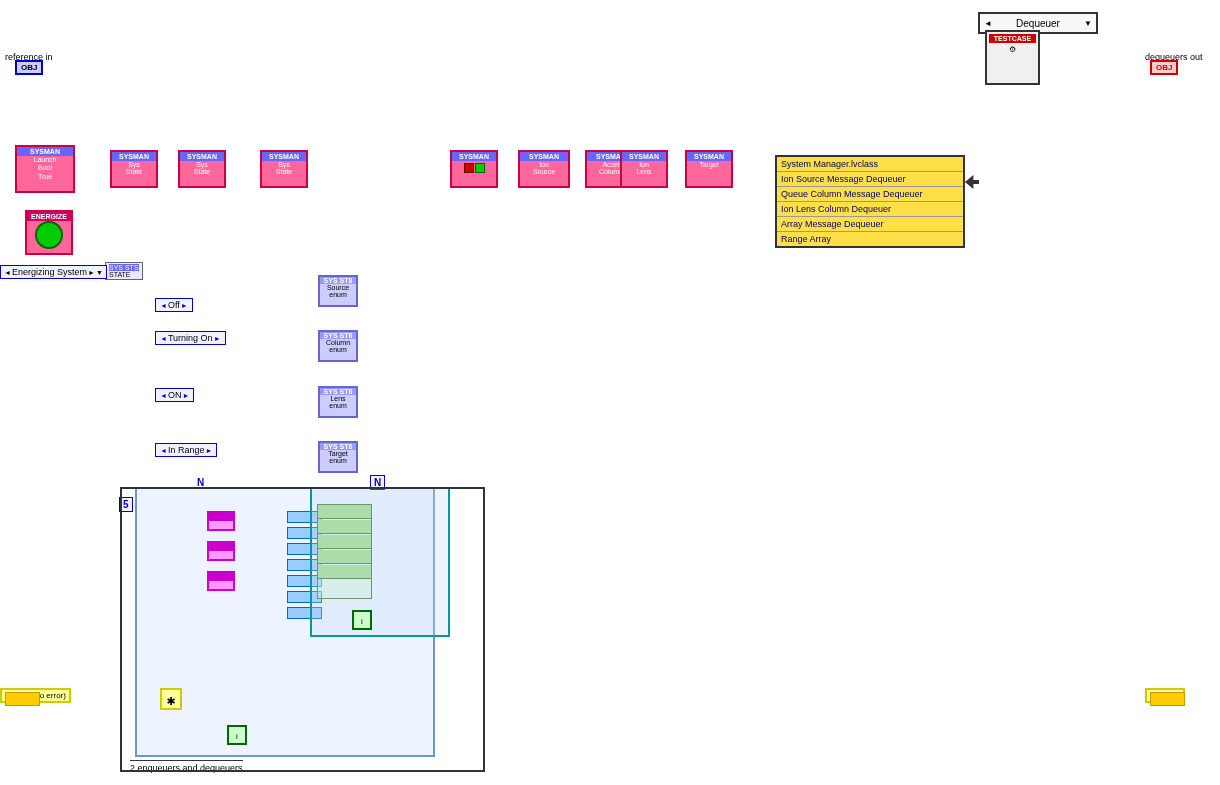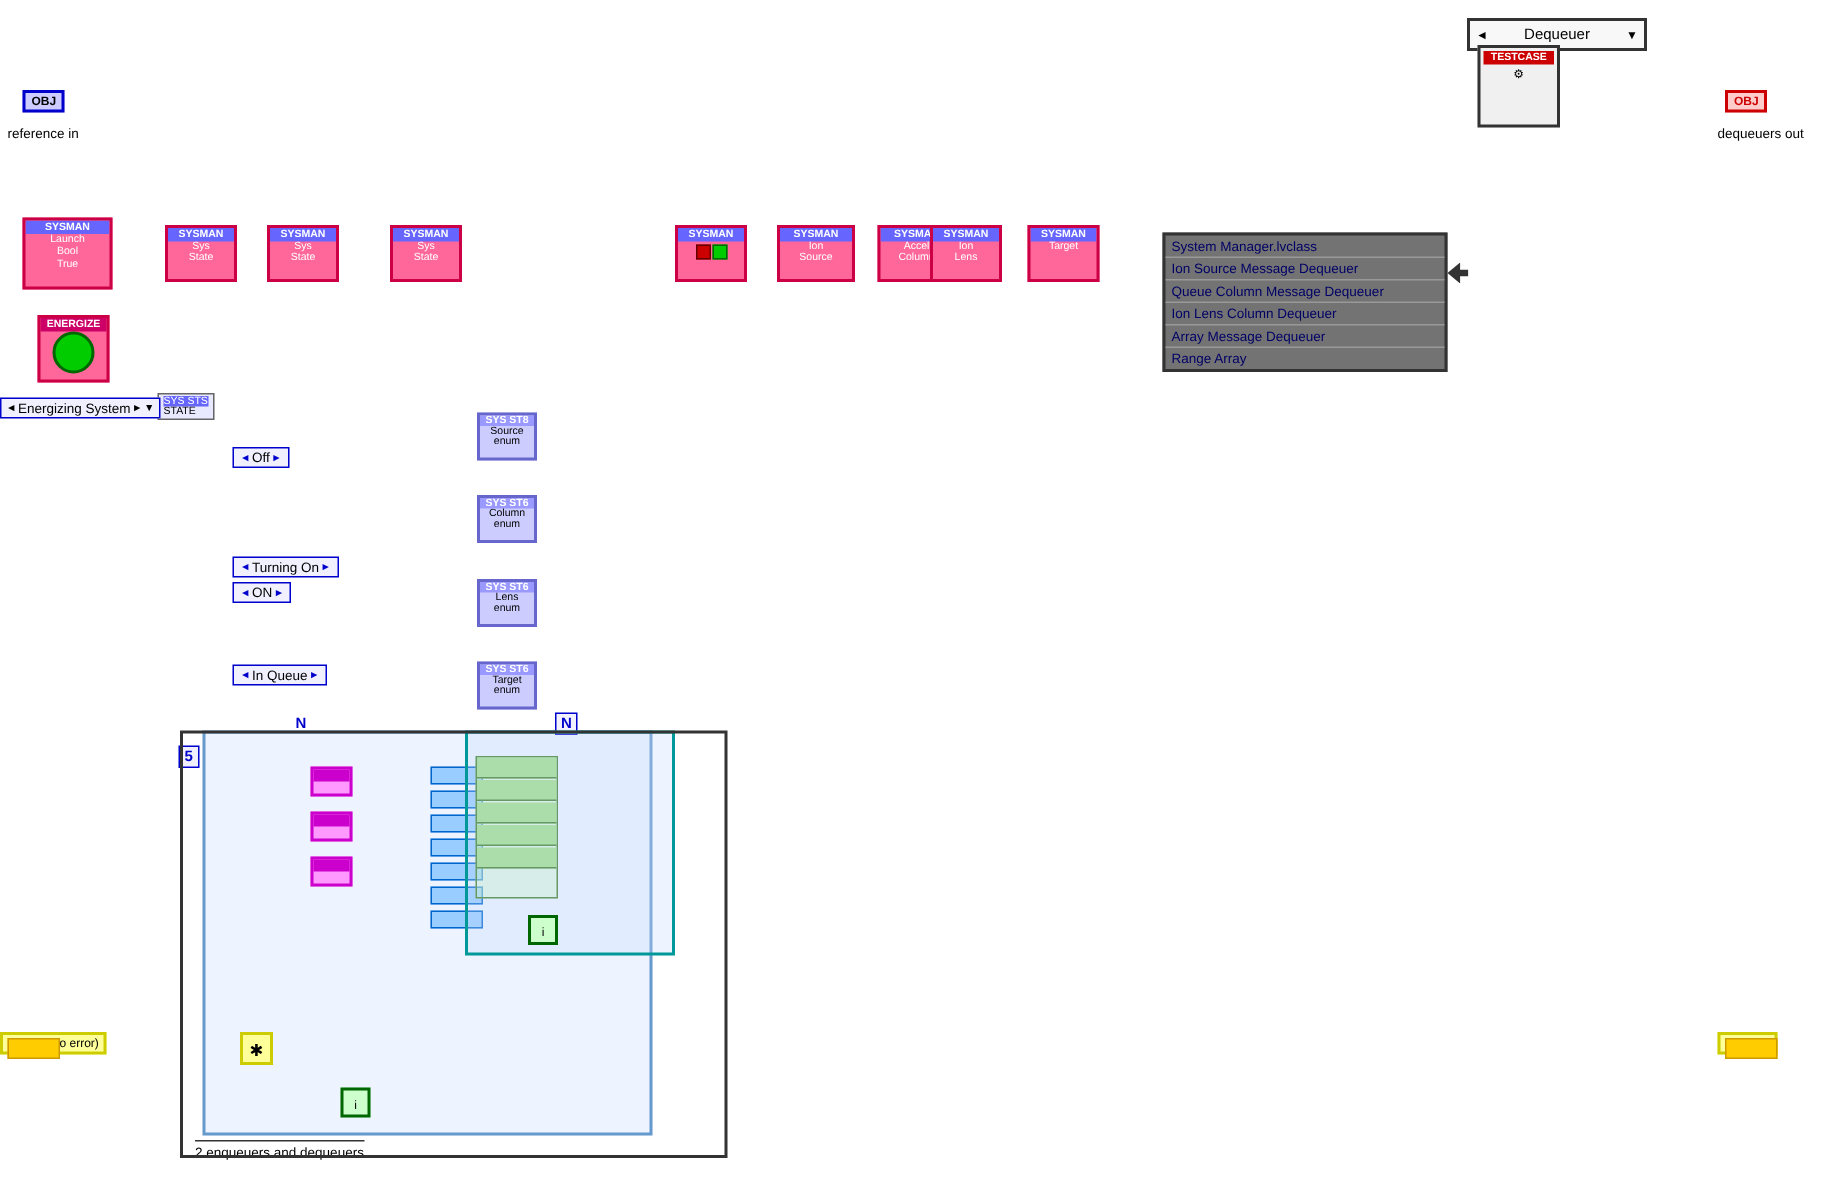--- a/index.html
+++ b/index.html
@@ -20,21 +20,20 @@
       width: 1220px;
       height: 785px;
       background: #ffffff;
     }
 
     .label-text {
       position: absolute;
       font-size: 9px;
       color: #000;
       white-space: nowrap;
-      margin-top: 32px;
     }
 
     
     .dropdown-box {
       position: absolute;
       border: 1px solid #333;
       background: #f8f8f8;
       padding: 2px 4px;
       font-size: 10px;
       display: flex;
@@ -110,21 +109,21 @@
       border: 2px solid #6666cc;
       font-size: 7px;
       text-align: center;
       overflow: hidden;
     }
 
     
     .right-panel {
       position: absolute;
       border: 2px solid #333;
-      background: #737373;
+      background: #fde047;
     }
 
     .panel-item {
       border-bottom: 1px solid #999;
       padding: 2px 4px;
       font-size: 9px;
       color: #000066;
       white-space: nowrap;
     }
 
@@ -316,21 +315,21 @@
     <span style="font-size:7px; color:#0000cc;">◄</span>
     <span>Off</span>
     <span style="font-size:7px; color:#0000cc;">►</span>
   </div>
 
   <div class="sys-st-block" style="top:275px; left:318px;">
     <div style="background:#9999ff; color:white; font-size:7px; font-weight:bold;">SYS ST8</div>
     <div style="font-size:7px;">Source<br>enum</div>
   </div>
 
-  <div style="position:absolute; top:331px; left:155px; border:1px solid #0000cc; background:#f0f0ff; padding:1px 4px; font-size:9px; display:flex; align-items:center; gap:1px; white-space:nowrap;margin-top:40px;">
+  <div style="position:absolute; top:331px; left:155px; border:1px solid #0000cc; background:#f0f0ff; padding:1px 4px; font-size:9px; display:flex; align-items:center; gap:1px; white-space:nowrap;">
     <span style="font-size:7px; color:#0000cc;">◄</span>
     <span>Turning On</span>
     <span style="font-size:7px; color:#0000cc;">►</span>
   </div>
 
   <div class="sys-st-block" style="top:330px; left:318px;">
     <div style="background:#9999ff; color:white; font-size:7px; font-weight:bold;">SYS ST6</div>
     <div style="font-size:7px;">Column<br>enum</div>
   </div>
 
@@ -340,21 +339,21 @@
     <span style="font-size:7px; color:#0000cc;">►</span>
   </div>
 
   <div class="sys-st-block" style="top:386px; left:318px;">
     <div style="background:#9999ff; color:white; font-size:7px; font-weight:bold;">SYS ST6</div>
     <div style="font-size:7px;">Lens<br>enum</div>
   </div>
 
   <div style="position:absolute; top:443px; left:155px; border:1px solid #0000cc; background:#f0f0ff; padding:1px 4px; font-size:9px; display:flex; align-items:center; gap:1px; white-space:nowrap;">
     <span style="font-size:7px; color:#0000cc;">◄</span>
-    <span>In Queue</span>
+    <span>In Range</span>
     <span style="font-size:7px; color:#0000cc;">►</span>
   </div>
 
   <div class="sys-st-block" style="top:441px; left:318px;">
     <div style="background:#9999ff; color:white; font-size:7px; font-weight:bold;">SYS ST6</div>
     <div style="font-size:7px;">Target<br>enum</div>
   </div>
 
   <div class="right-panel" style="top:155px; left:775px; width:190px;">
     <div class="panel-item">System Manager.lvclass</div>

